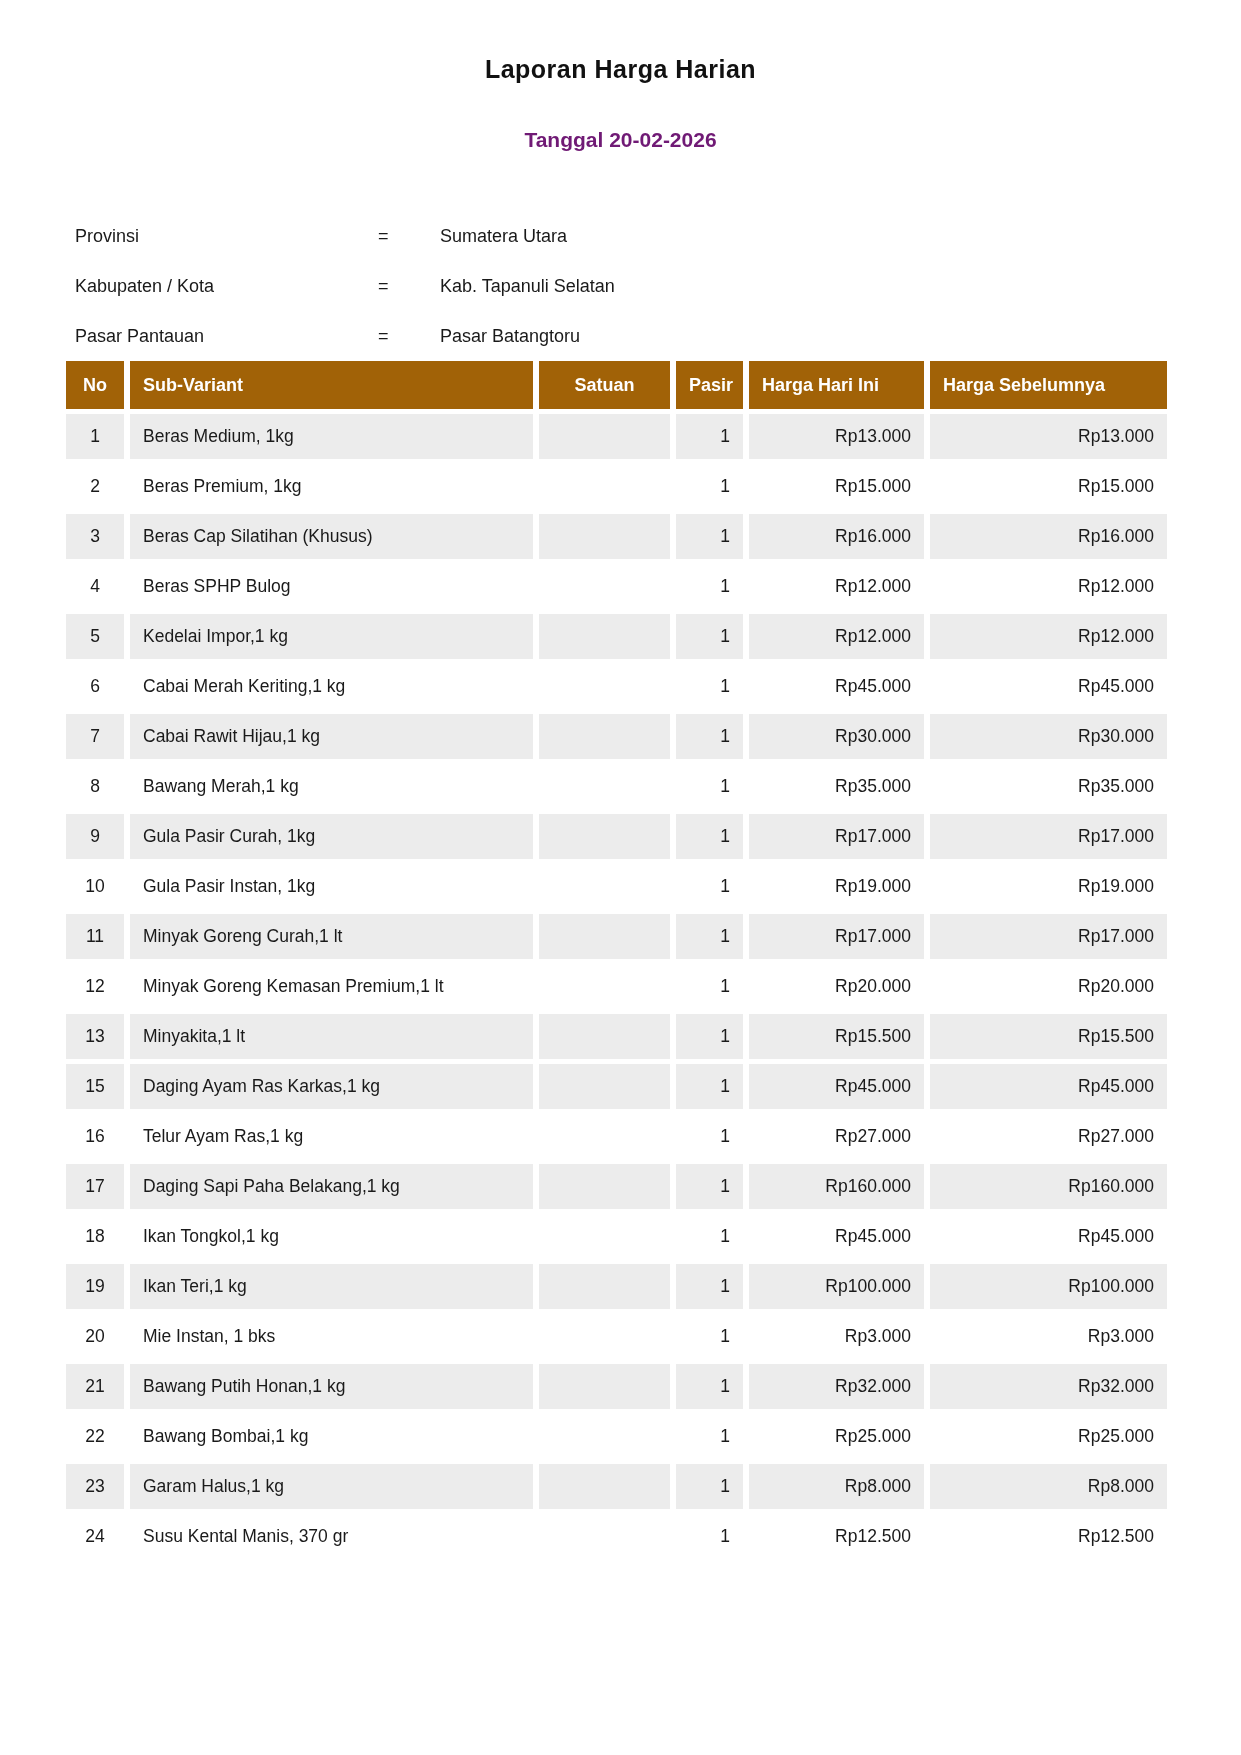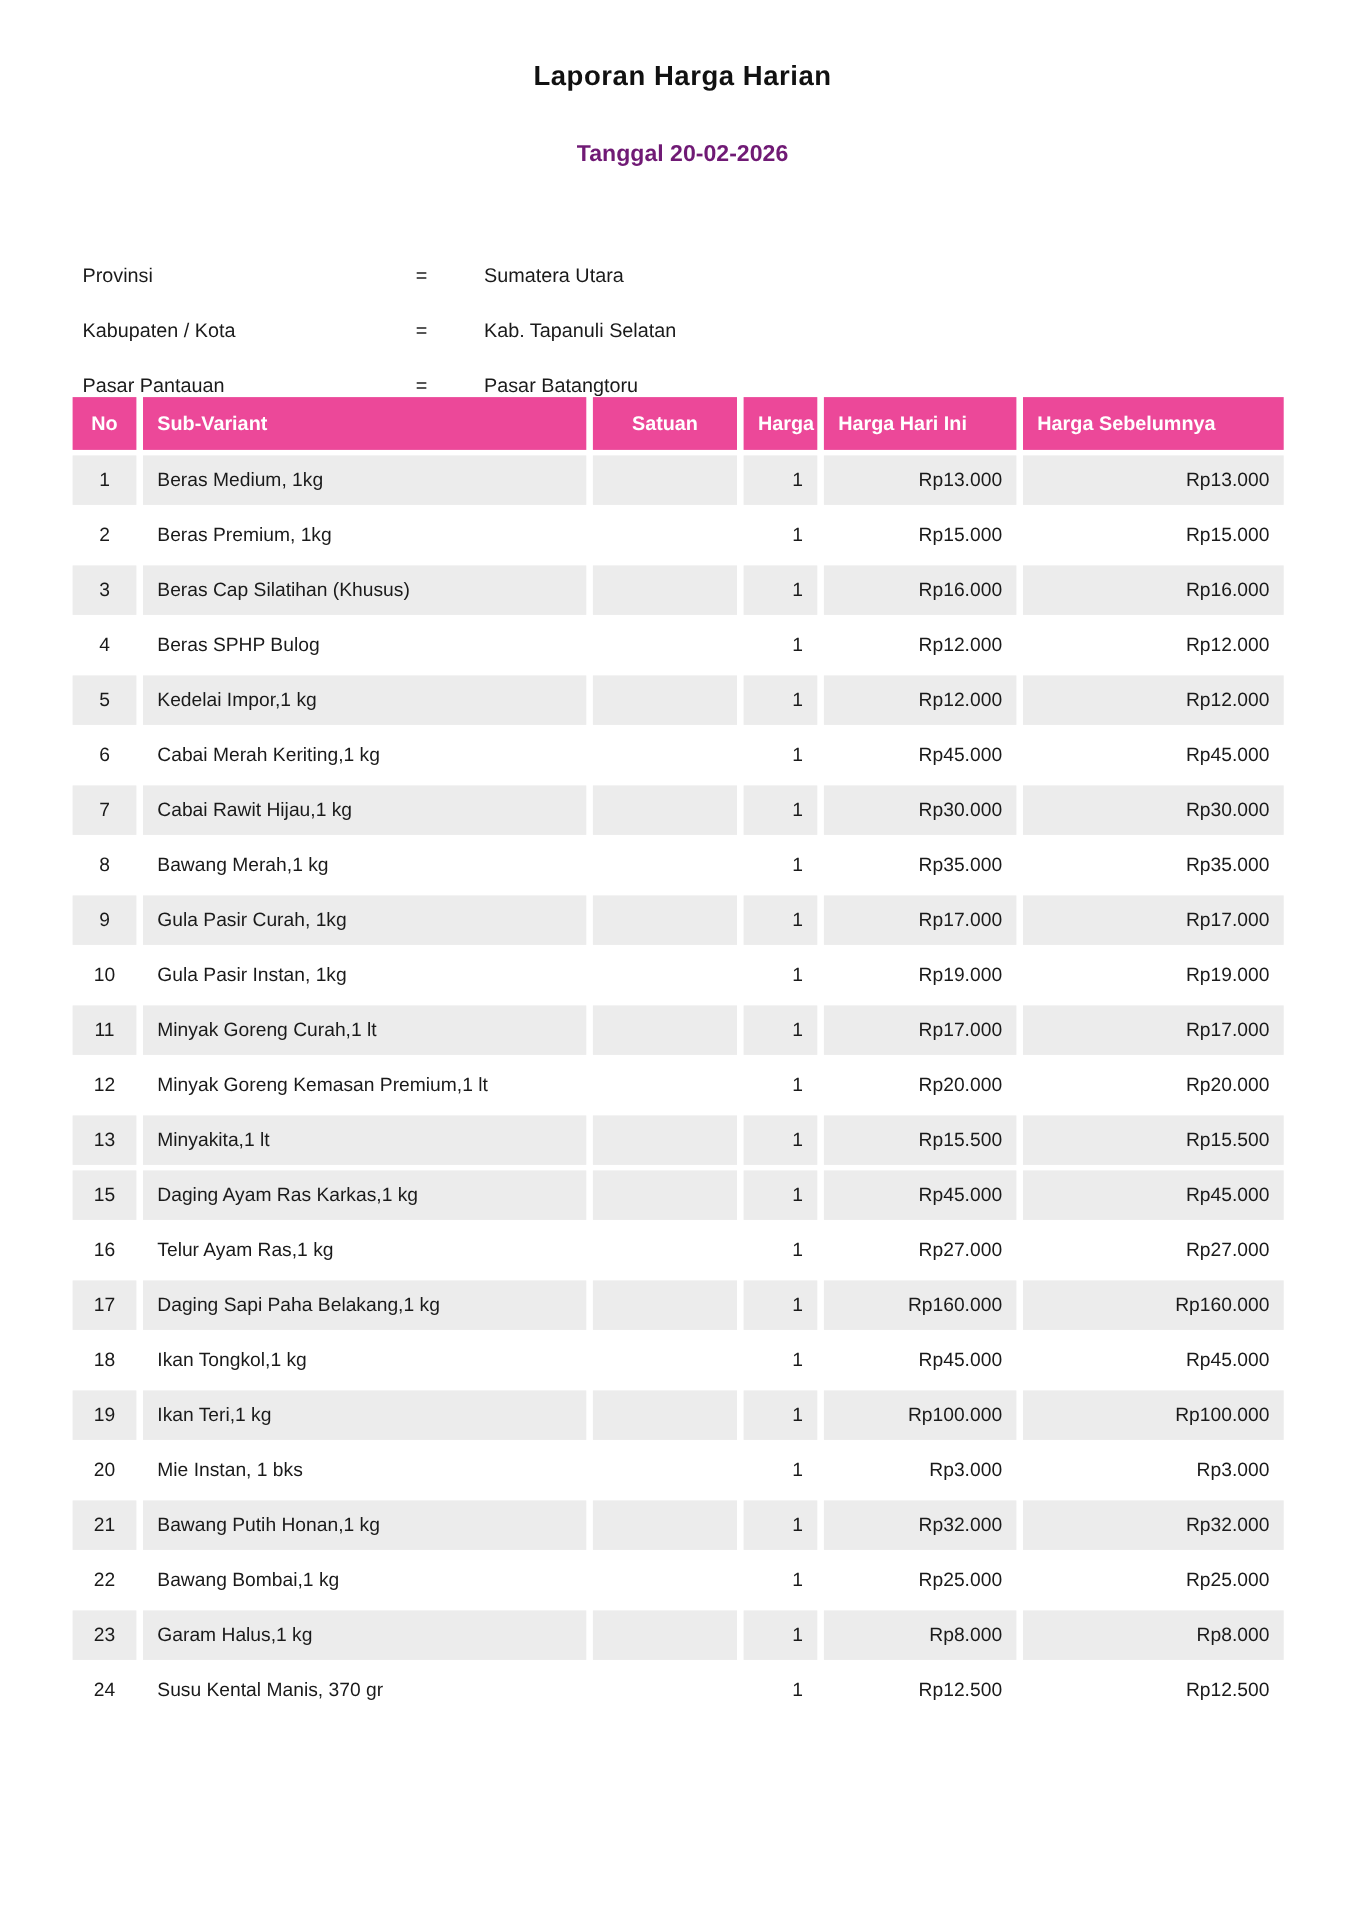--- a/index.html
+++ b/index.html
@@ -14,39 +14,39 @@
   .title {
     position: absolute; top: 55px; left: 0; width: 100%;
     text-align: center; font-size: 25px; font-weight: bold; color: #111;
     letter-spacing: 0.5px;
   }
   .subtitle {
     position: absolute; top: 128px; left: 0; width: 100%;
     text-align: center; font-size: 21px; font-weight: bold; color: #701a75;
   }
   .info-block { position: absolute; left: 75px; top: 211px; width: 1100px; }
-  .info-row { display: flex; align-items: flex-end; height: 50px; font-size: 18px; }
+  .info-row { display: flex; align-items: center; height: 50px; font-size: 18px; }
   .info-label { flex: 0 0 303px; }
   .info-eq { flex: 0 0 62px; }
   .info-value { flex: 1 1 auto; }
 
   table.price-table {
     position: absolute; left: 60px; top: 356px;
     border-collapse: separate; border-spacing: 6px 5px;
     table-layout: fixed; width: 1113px;
   }
   col.c-no { width: 58px; }
   col.c-sub { width: 403px; }
   col.c-satuan { width: 131px; }
   col.c-unit { width: 67px; }
   col.c-hhi { width: 175px; }
   col.c-hs { width: 237px; }
 
   .price-table th {
-    background: #ec4899; color: #ffffff;
+    background: #a16207; color: #ffffff;
     font-weight: bold; font-size: 18px;
     height: 48px; padding: 6px 13px;
     text-align: left; vertical-align: middle;
     white-space: nowrap; overflow: hidden;
   }
   .price-table th.al-c { text-align: center; }
   .price-table td {
     font-size: 17.5px; height: 45px; padding: 0 13px;
     vertical-align: middle; white-space: nowrap; overflow: hidden;
     background: #ffffff;
@@ -86,21 +86,21 @@
       <col class="c-satuan">
     <col class="c-unit">
       <col class="c-hhi">
       <col class="c-hs">
   </colgroup>
   <thead>
     <tr>
       <th class="al-c">No</th>
       <th>Sub-Variant</th>
       <th class="al-c">Satuan</th>
-      <th class="al-c">Harga</th>
+      <th class="al-c">Pasir</th>
       <th>Harga Hari Ini</th>
       <th>Harga Sebelumnya</th>
     </tr>
   </thead>
   <tbody>
       <tr class="odd">
     <td class="al-c">1</td>
     <td>Beras Medium, 1kg</td>
     <td></td>
     <td class="al-r">1</td>

